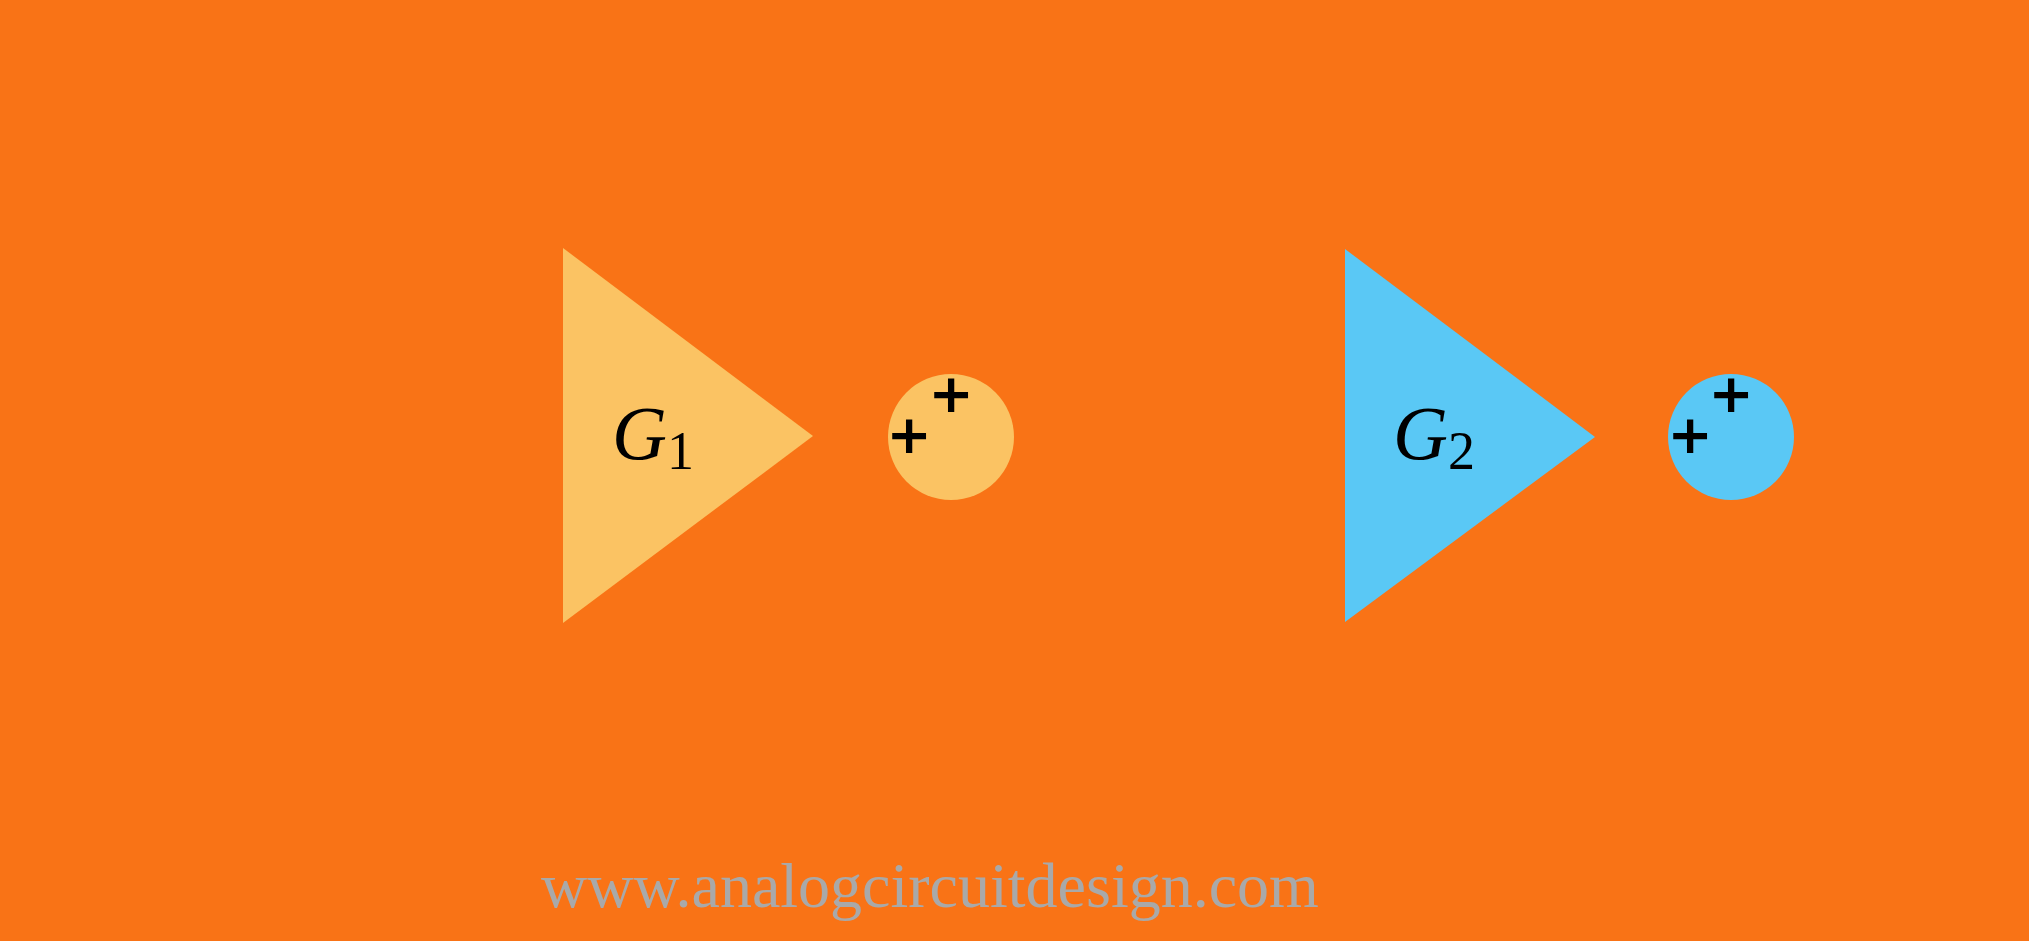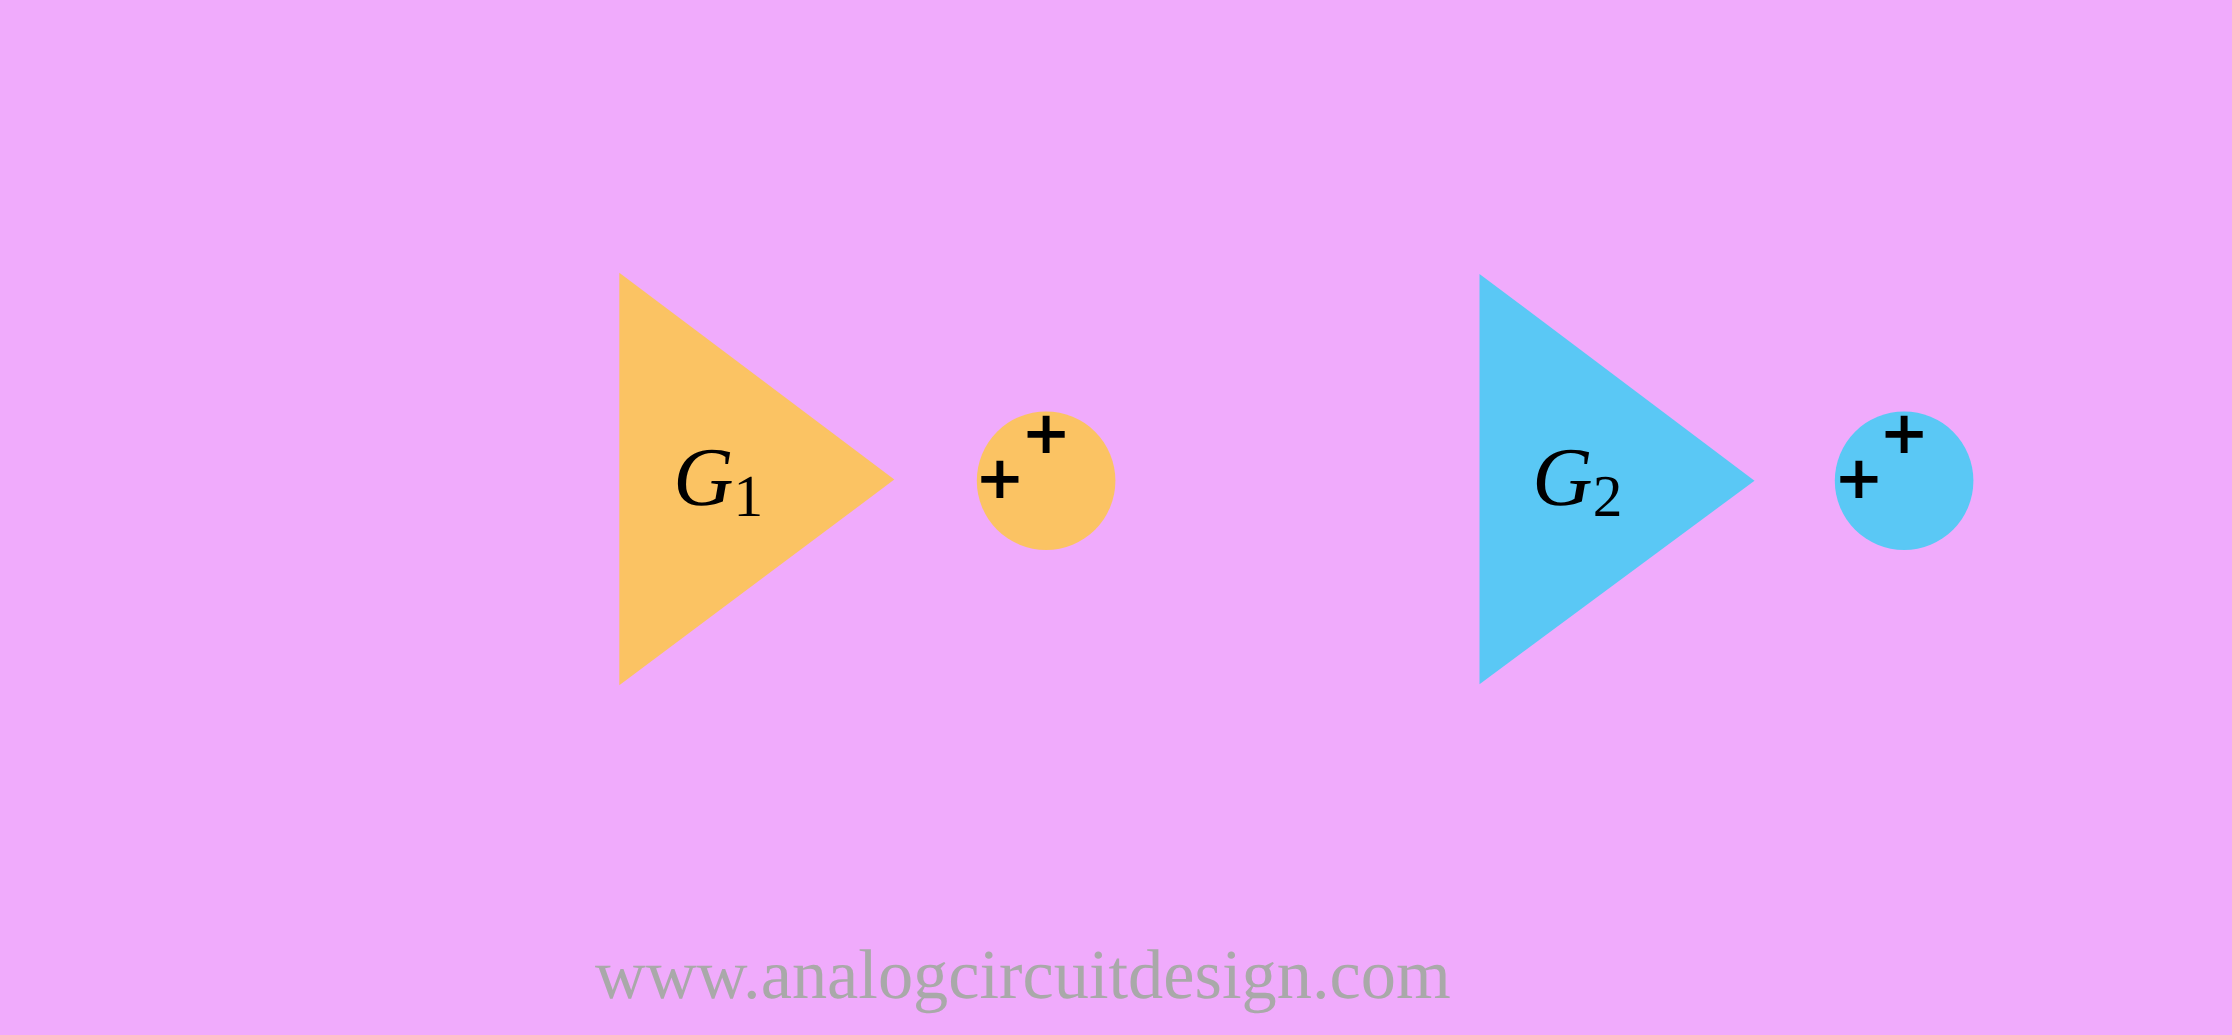--- a/index.html
+++ b/index.html
@@ -4,21 +4,21 @@
 <style>
   html, body {
     margin: 0;
     padding: 0;
     background: #000000;
   }
   .canvas-wrap {
     position: relative;
     width: 2029px;
     height: 941px;
-    background: #f0abfc;
+    background: #f97316;
     overflow: hidden;
   }
   svg { display: block; }
   .gain-label {
     font-family: "Liberation Serif", serif;
     font-style: italic;
     font-size: 76px;
     fill: #000000;
   }
   .gain-label .sub {

